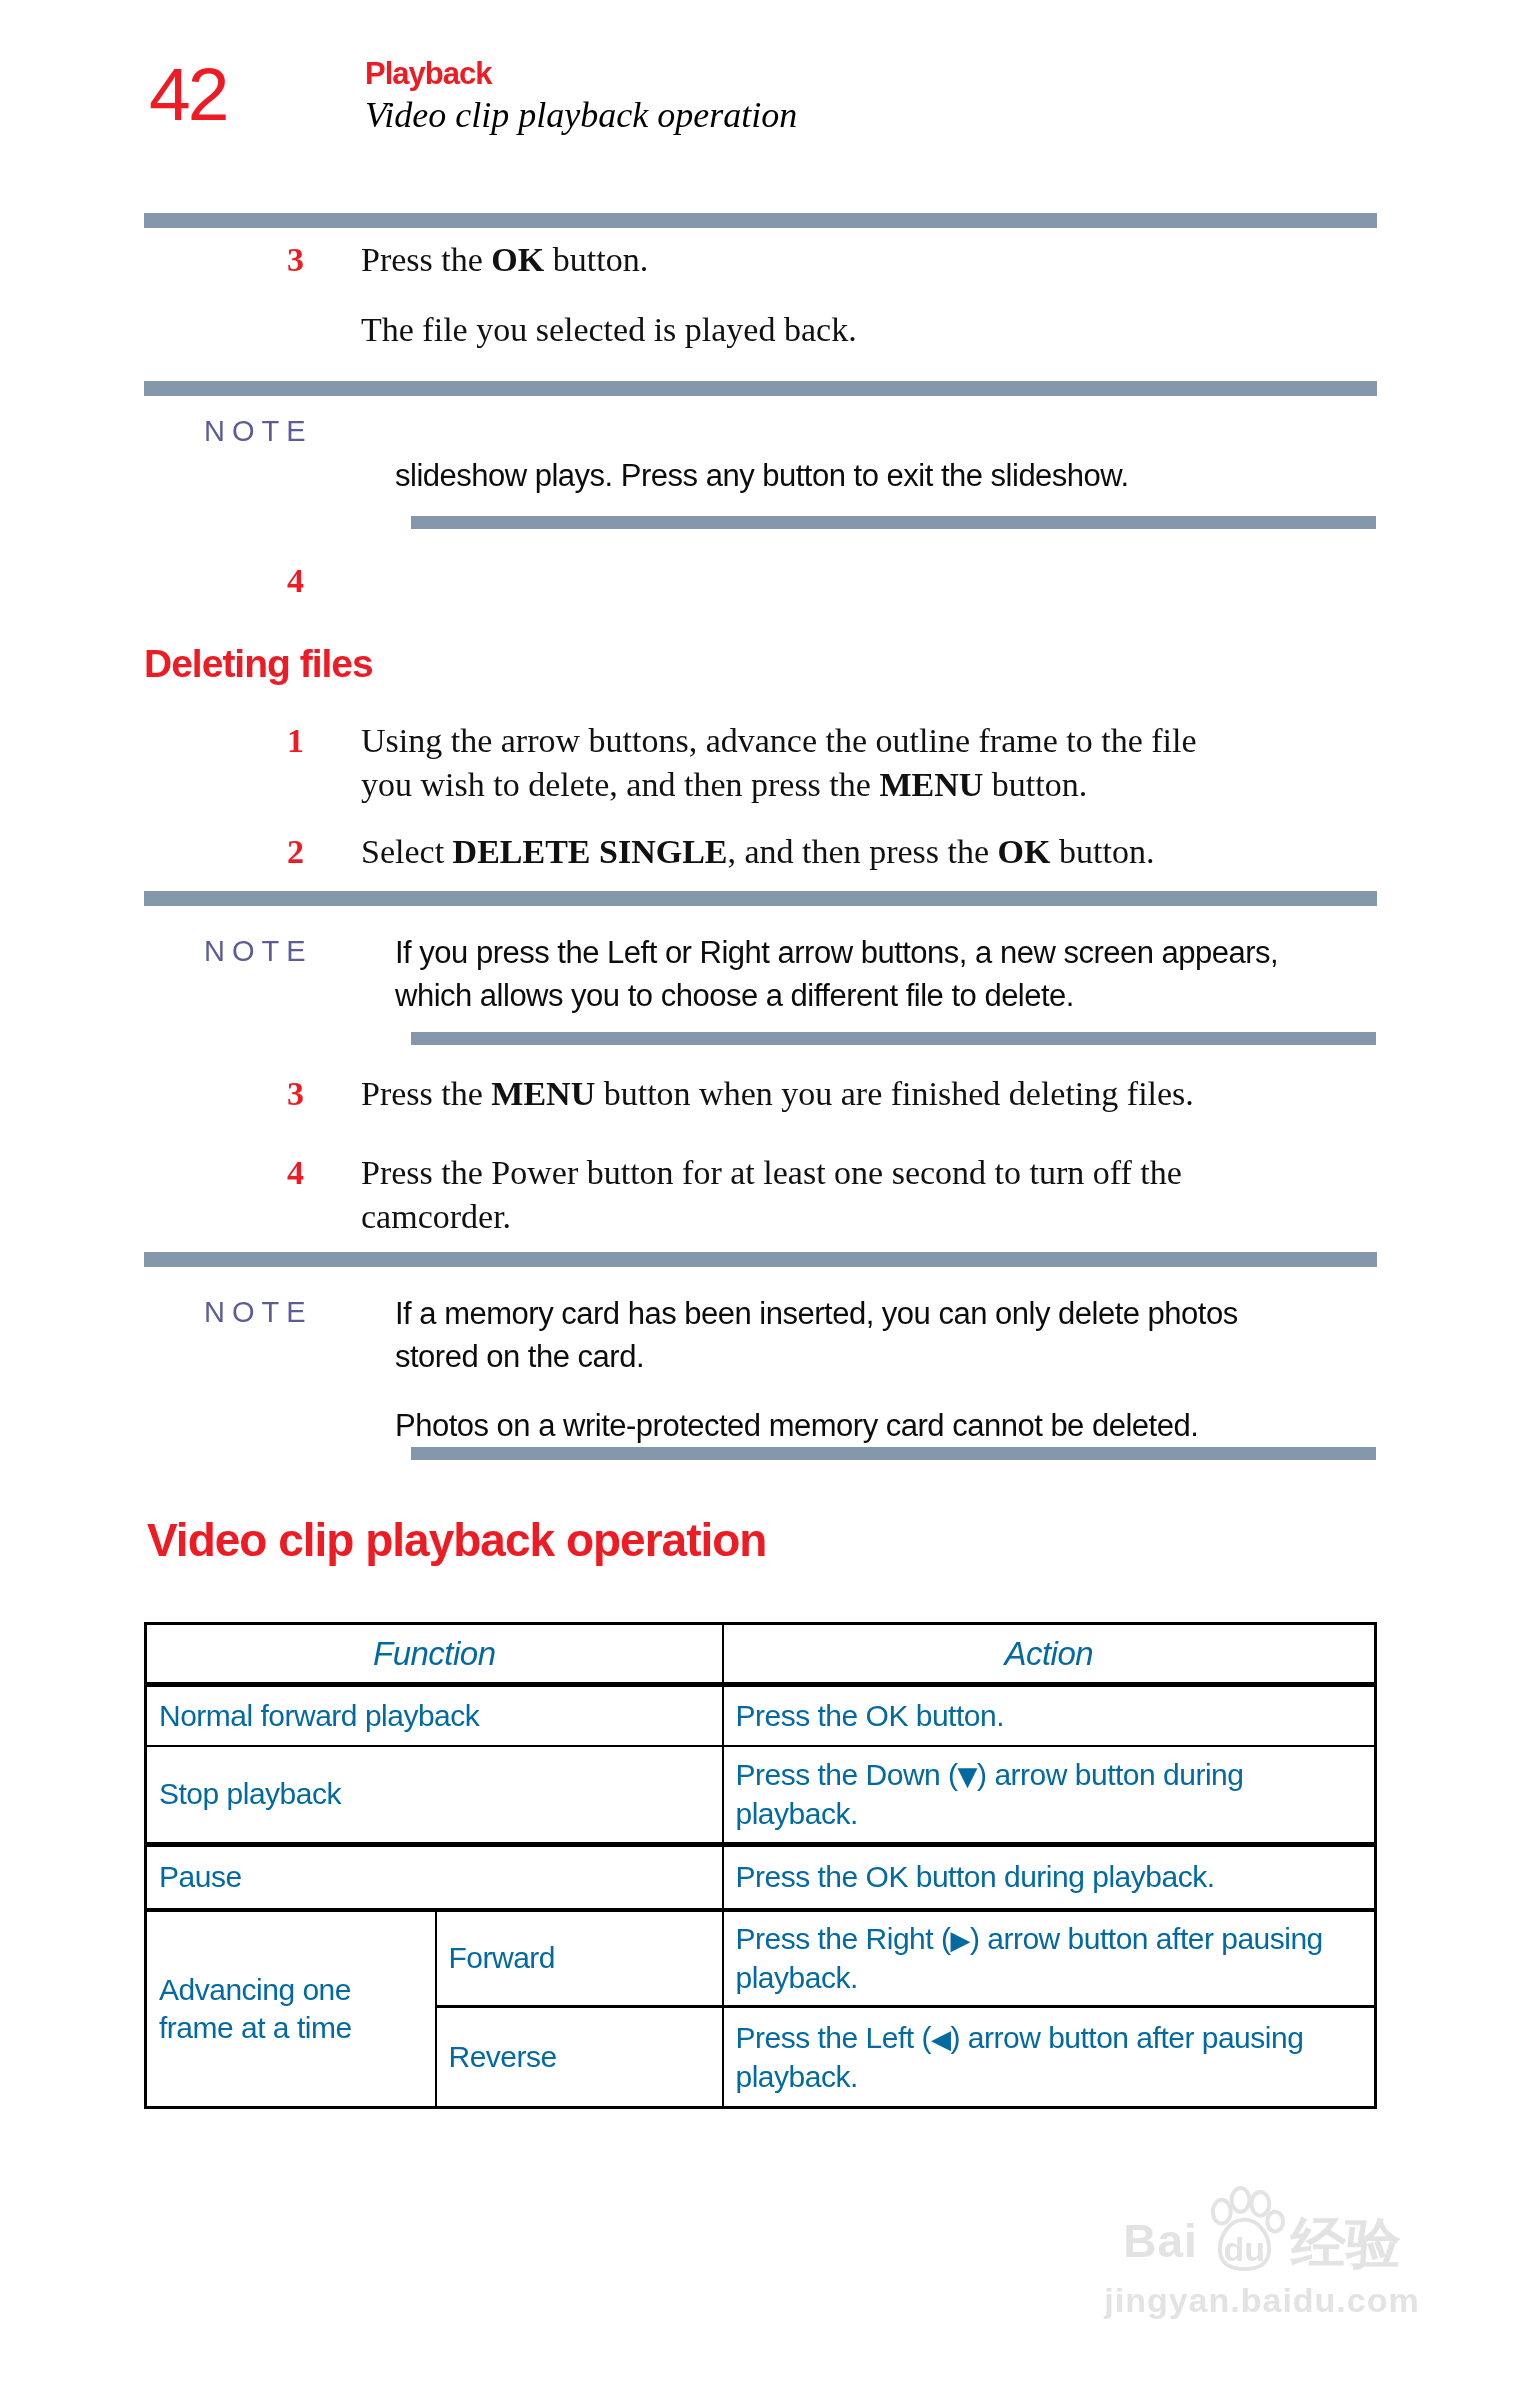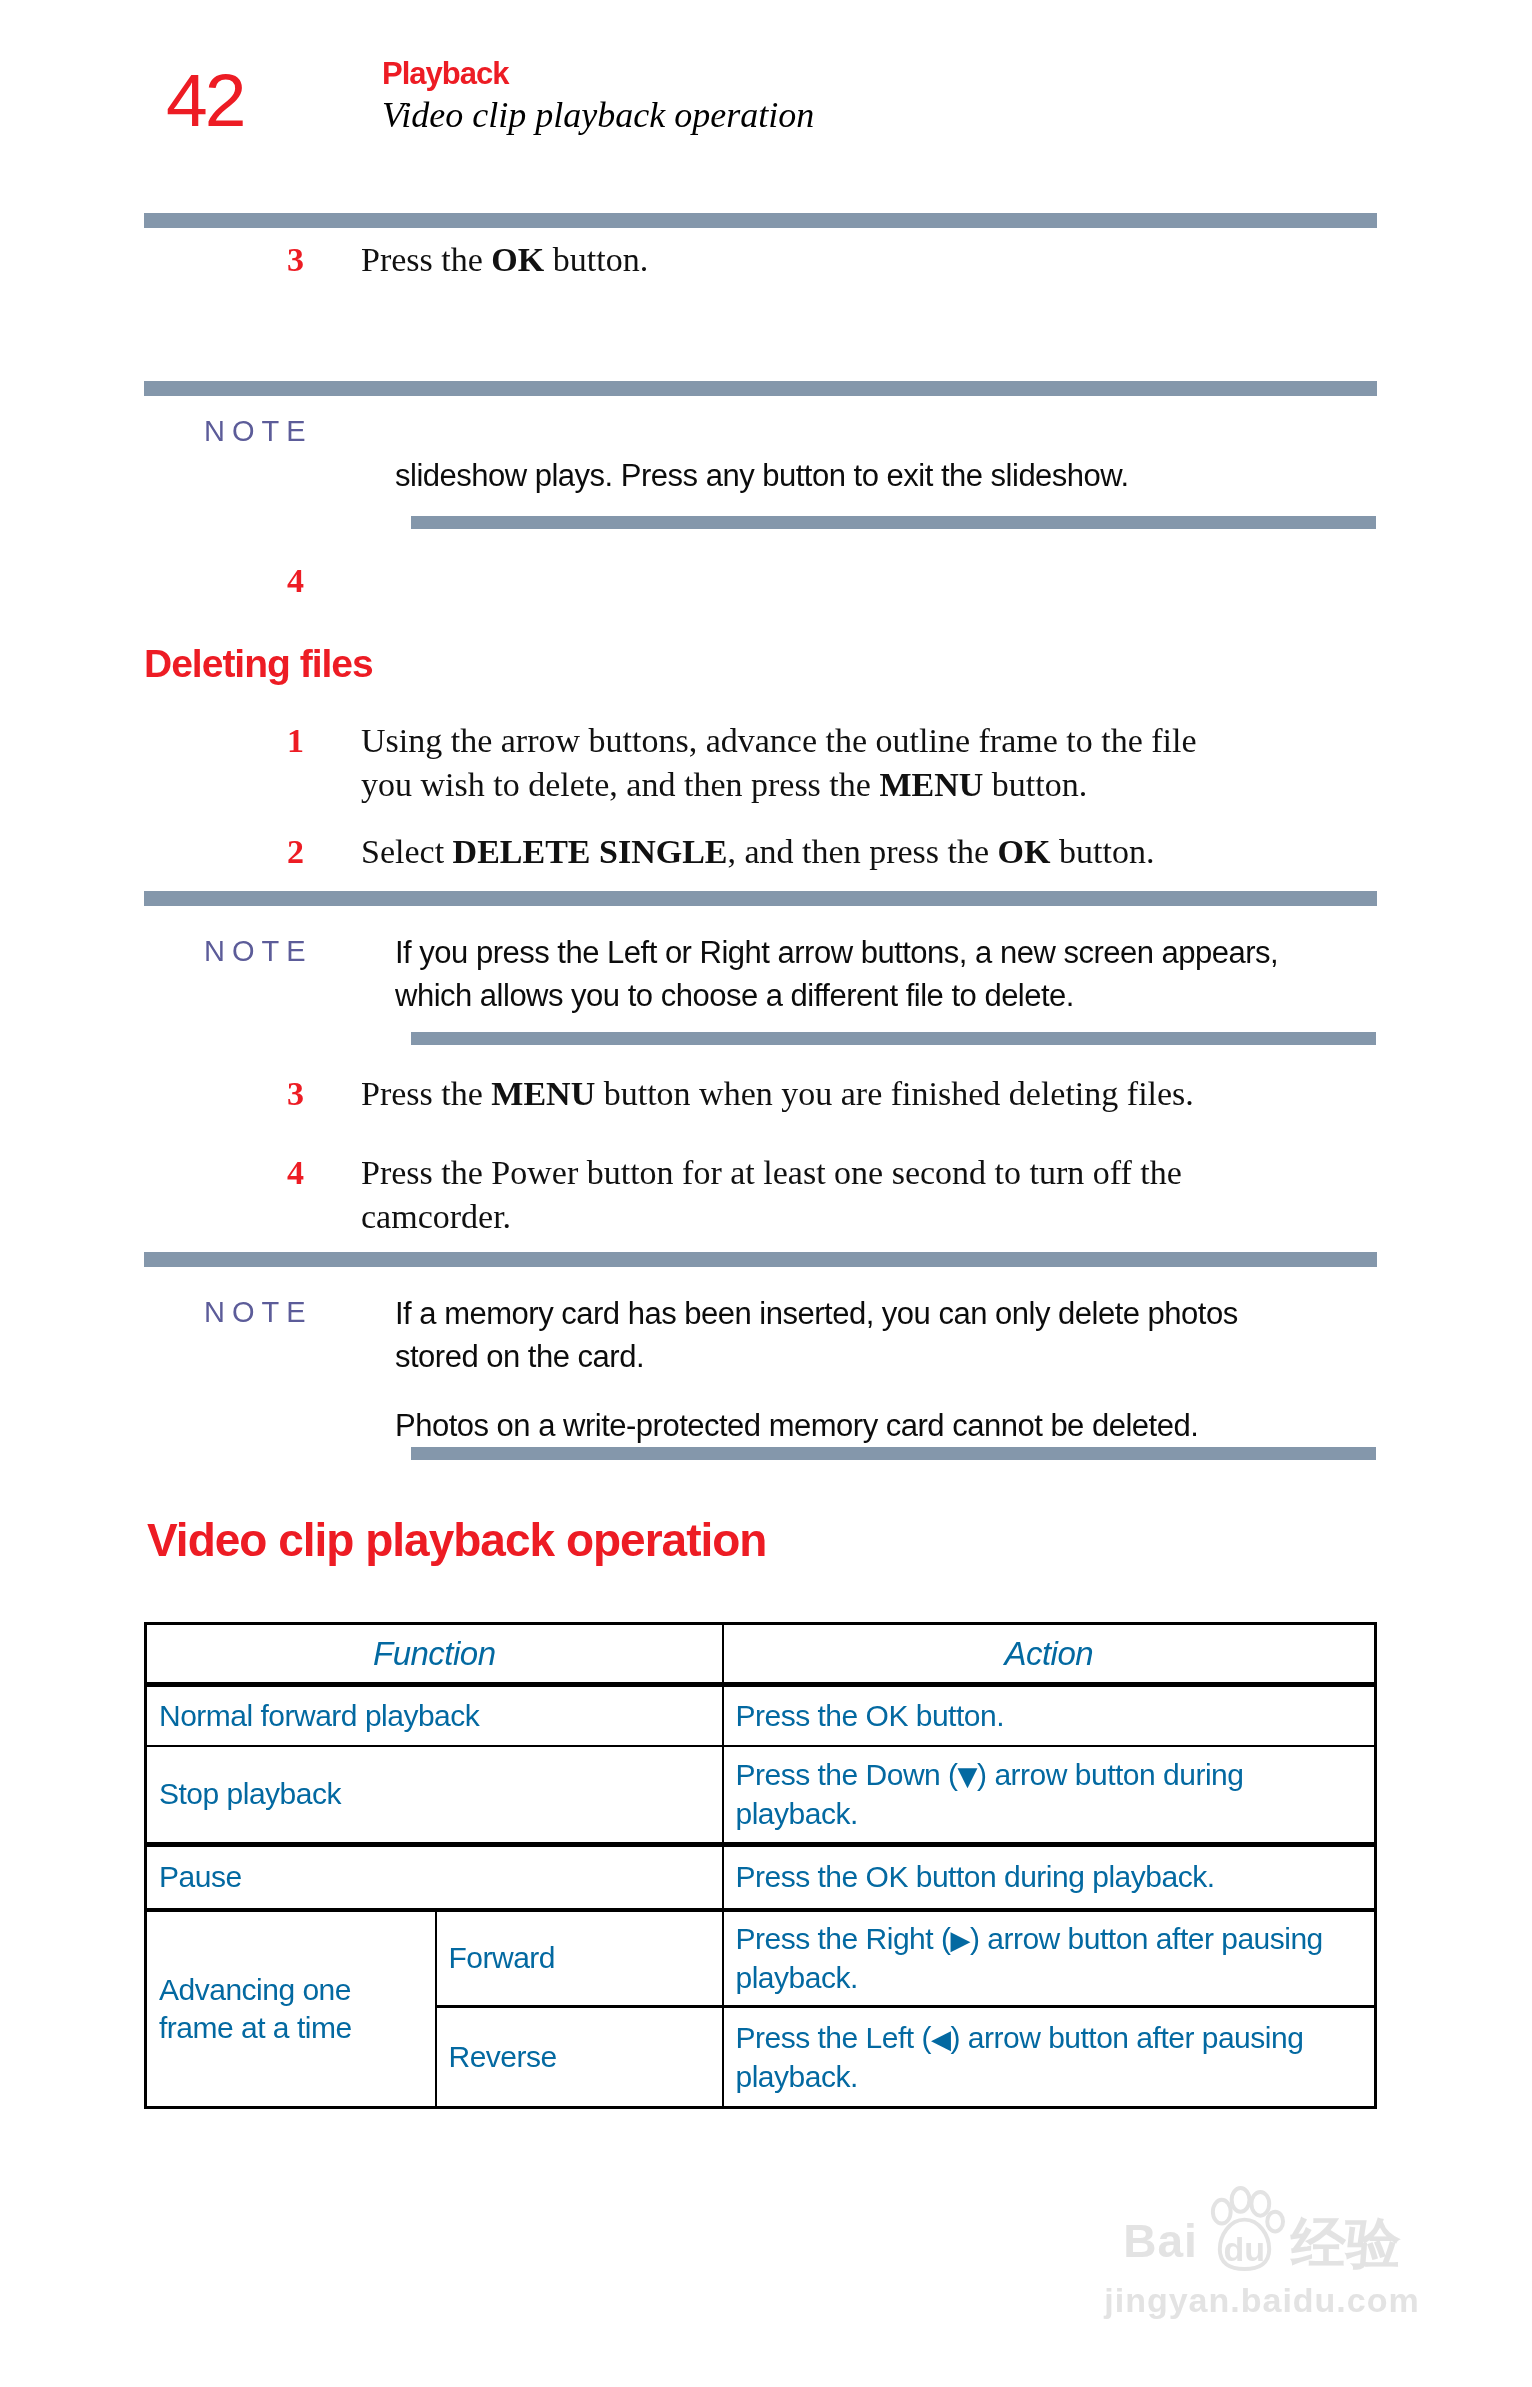--- a/index.html
+++ b/index.html
@@ -13,21 +13,21 @@
   html,body{background:#ffffff;}
   .page{
     position:relative;
     width:1533px;height:2388px;
     background:#ffffff;
     overflow:hidden;
     font-family:"Liberation Serif", serif;
     color:var(--text-black);
   }
   
-  .header{position:absolute;top:50px;left:166px;display:flex;align-items:flex-end;}
+  .header{position:absolute;top:50px;left:149px;display:flex;align-items:center;}
   .page-number{
     font-family:"Liberation Sans", sans-serif;
     font-size:75px;line-height:75px;color:var(--accent-red);
     letter-spacing:-3px;width:216px;
   }
   .header-titles{padding-top:6px;}
   .chapter{
     font-family:"Liberation Sans", sans-serif;font-weight:bold;
     font-size:31px;line-height:36px;color:var(--accent-red);letter-spacing:-1px;
   }
@@ -128,20 +128,21 @@
       <div class="chapter">Playback</div>
       <div class="header-section">Video clip playback operation</div>
     </div>
   </div>
   <div class="bar full" style="top:213px;"></div>
 
   <div class="step" style="top:238px;">
     <div class="num">3</div>
     <div class="txt">
       <span>Press the </span><b>OK</b><span> button.</span>
+      <div class="detail">The file you selected is played back.</div>
     </div>
   </div>
   <div class="bar full" style="top:381px;"></div>
 
   <div class="note" style="top:411px;">
     <div class="note-label">NOTE</div>
     <div class="note-text">
       <br>
       <span>slideshow plays. Press any button to exit the slideshow.</span>
     </div>

